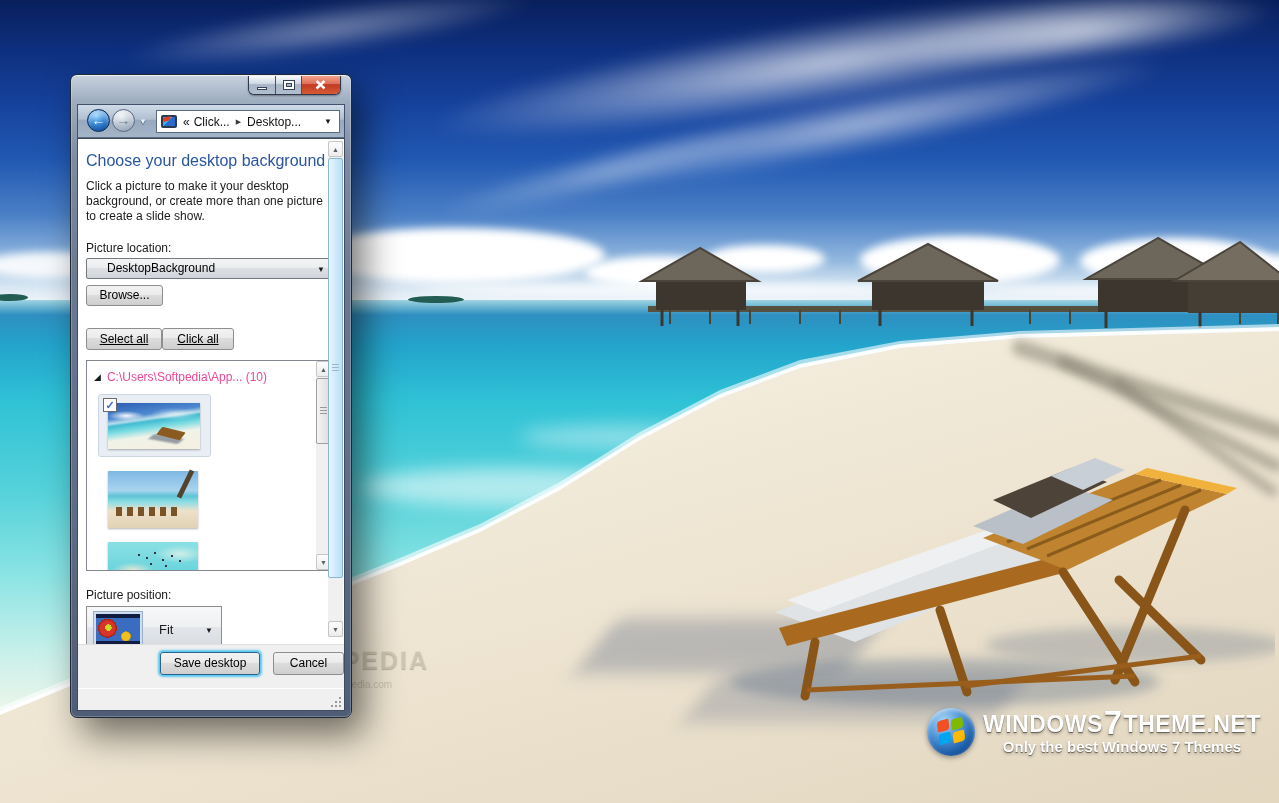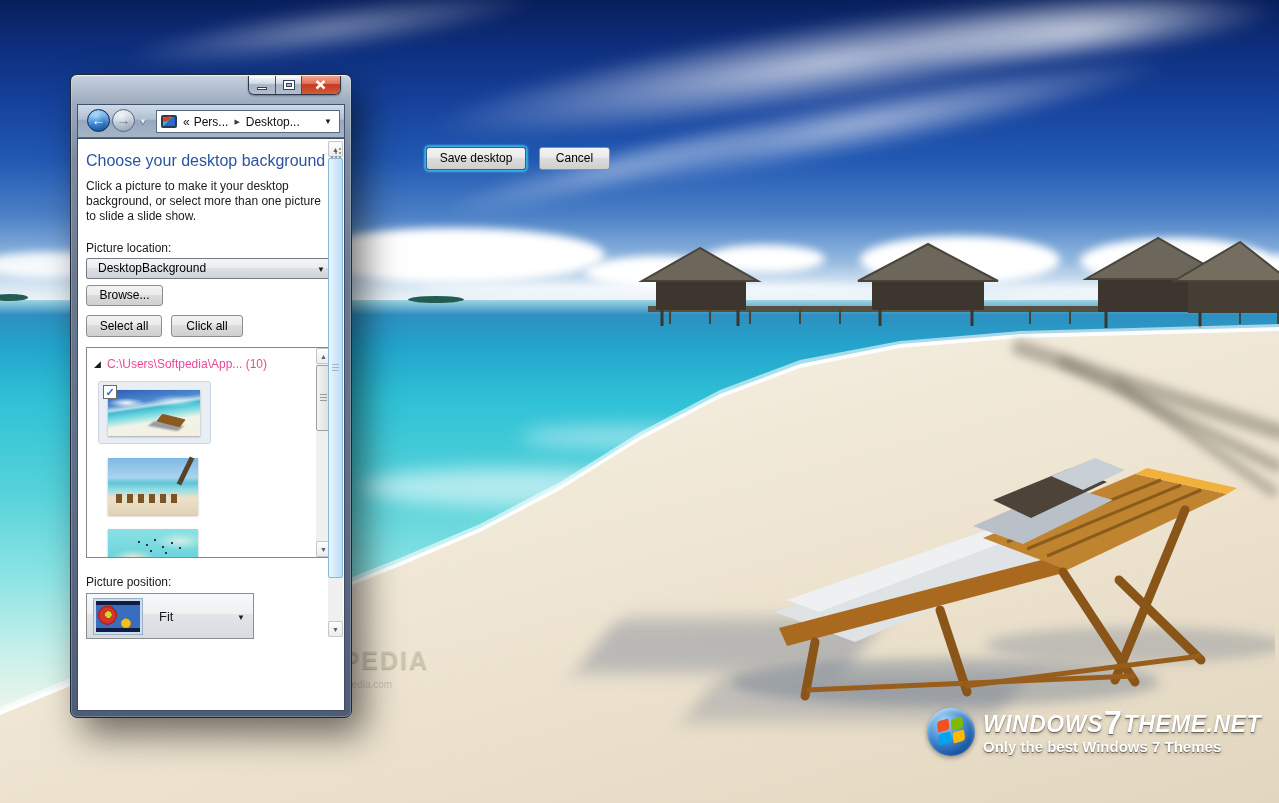--- a/index.html
+++ b/index.html
@@ -37,24 +37,24 @@
   .brand{position:absolute;right:18px;top:708px;display:flex;align-items:center;gap:8px;}
   .orb{width:48px;height:48px;border-radius:50%;position:relative;
     background:radial-gradient(circle at 35% 28%,#a6d8f8 0%,#4f94d8 38%,#1b5aa6 70%,#0a3268 100%);
     box-shadow:inset 0 2px 4px rgba(255,255,255,.6),0 2px 5px rgba(0,0,0,.35);}
   .flag{position:absolute;left:11px;top:11px;width:26px;height:24px;transform:rotate(-8deg);
     display:grid;grid-template-columns:12px 12px;grid-template-rows:11px 11px;gap:2px;}
   .flag span{border-radius:30% 8% 30% 8%/40% 10% 40% 10%;transform:skewY(-6deg);}
   .brand-text{line-height:1;}
   .brand-top{display:flex;align-items:flex-end;color:#fff;font-weight:bold;
     text-shadow:0 1px 0 rgba(90,85,75,.8),0 2px 3px rgba(90,85,75,.5);letter-spacing:.5px;}
-  .brand-top .p1,.brand-top .p3{font-size:23px;font-style:italic;}
+  .brand-top .p1,.brand-top .p3{font-size:23px;}
   .brand-top .p2{font-size:33px;line-height:.8;margin:0 1px;}
   .brand-tag{margin-top:3px;color:#fff;font-weight:bold;font-size:15px;
-    text-shadow:0 1px 0 rgba(90,85,75,.8),0 2px 3px rgba(90,85,75,.5);}
+    text-shadow:0 1px 0 rgba(90,85,75,.8),0 2px 3px rgba(90,85,75,.5);text-align:center;}
 
   
   .win{position:absolute;left:70px;top:74px;width:282px;height:644px;border-radius:7px;
     background:linear-gradient(180deg,#c9d3df 0%,#9fadc0 4%,#7d8ca1 13%,#6a7990 32%,#5d6c84 70%,#4e5d75 100%);
     border:1px solid #1f2836;
     box-shadow:12px 16px 36px rgba(0,0,0,.55),inset 0 1px 0 rgba(255,255,255,.65),inset 0 0 0 1px rgba(255,255,255,.22);}
   .titlebar{position:absolute;left:0;top:0;right:0;height:29px;}
   .caps{position:absolute;right:10px;top:1px;display:flex;border-radius:0 0 6px 6px;overflow:hidden;
     border:1px solid #30394c;border-top:none;box-shadow:0 1px 2px rgba(0,0,0,.35);}
   .cap{width:27px;height:18px;position:relative;
@@ -83,34 +83,34 @@
   .crumb-icon{width:16px;height:13px;margin:0 4px 0 4px;border:2px solid #263a54;border-radius:2px;position:relative;
     background:linear-gradient(135deg,#38b6e6 0 45%,#2a6ad0 45% 100%);flex:0 0 auto;}
   .crumb-icon::after{content:'';position:absolute;left:0;top:0;width:8px;height:4px;background:#e03c20;
     border-radius:0 0 5px 0;transform:rotate(-14deg);}
   .crumb-sep{font-size:7px;color:#3a3a3a;padding:0 4px;}
   .crumb{padding:0 2px;white-space:nowrap;}
   .crumb-spacer{flex:1;}
   .crumb-dd{font-size:8px;color:#1a1a1a;margin-right:7px;}
 
   .client{position:absolute;left:6px;right:6px;top:63px;bottom:6px;border:1px solid #3e4b61;
-    display:flex;flex-direction:row;background:#f0f0f0;}
+    display:flex;flex-direction:column;background:#f0f0f0;}
   .content{flex:1;background:#fff;position:relative;overflow:hidden;}
 
   .h1{margin:13px 0 0 8px;font-size:16px;font-weight:400;color:#2a55a0;}
   .desc{margin:9px 8px 0 8px;font-size:12px;line-height:15px;color:#1a1a1a;width:238px;}
   .lab{margin:17px 0 3px 8px;font-size:12px;color:#1a1a1a;}
   .combo{position:relative;border:1px solid #737a80;border-radius:2px;
     background:linear-gradient(180deg,#f4f5f6 0%,#ebedef 45%,#dde0e4 46%,#d0d4da 100%);}
-  .combo-loc{margin-left:8px;width:246px;height:21px;font-size:12px;line-height:19px;padding-left:11px;}
+  .combo-loc{margin-left:8px;width:246px;height:21px;font-size:12px;line-height:19px;padding-left:20px;}
   .combo .arr{position:absolute;right:6px;top:50%;transform:translateY(-50%);font-size:8px;color:#1a1a1a;}
   .btn{display:inline-block;text-align:center;font-size:12px;color:#000;border:1px solid #8e8e8e;border-radius:3px;
     background:linear-gradient(180deg,#f2f2f2 0%,#ebebeb 45%,#dddddd 46%,#cfcfcf 100%);}
   .btn-browse{margin:6px 0 0 8px;width:77px;height:21px;line-height:19px;}
-  .btn-row{margin:9px 0 0 8px;display:flex;gap:9px;}
+  .btn-row{margin:22px 0 0 8px;display:flex;text-decoration:underline;}
   .btn-sel{width:76px;height:22px;line-height:20px;}
   .btn-clr{width:72px;height:22px;line-height:20px;}
 
   .listbox{margin:10px 0 0 8px;width:246px;height:211px;border:1px solid #828790;background:#fff;
     position:relative;overflow:hidden;}
   .group-hdr{position:absolute;left:7px;top:9px;display:flex;align-items:center;gap:6px;}
   .group-tri{font-size:9px;color:#1a1a1a;line-height:1;}
   .group-txt{font-size:12px;color:#ec4899;}
   .thumb-sel{position:absolute;left:11px;top:33px;width:113px;height:63px;background:#e9eef5;
     border:1px solid #ccd6e2;border-radius:3px;}
@@ -132,21 +132,21 @@
   .t2::after{content:'';position:absolute;left:8px;bottom:12px;width:64px;height:9px;
     background:repeating-linear-gradient(90deg,#7a5426 0 6px,rgba(0,0,0,0) 6px 11px);}
   .t3{left:21px;top:181px;width:90px;height:40px;
     background:
       radial-gradient(ellipse 30px 12px at 28% 72%,#efe8d2,rgba(239,232,210,0) 70%),
       radial-gradient(ellipse 36px 13px at 80% 30%,#cfeee8,rgba(207,238,232,0) 70%),
       linear-gradient(180deg,#8ae0e4,#5fd0da);}
   .t3::after{content:'';position:absolute;left:30px;top:12px;width:2px;height:2px;background:#334;
     box-shadow:8px 3px #334,16px -2px #334,24px 5px #334,33px 1px #334,41px 6px #334,12px 9px #334,27px 11px #334;}
 
-  .poscombo{margin:4px 0 0 8px;width:168px;height:46px;position:relative;border:1px solid #8e8e8e;border-radius:0;
+  .poscombo{margin:4px 0 0 8px;width:136px;height:46px;position:relative;border:1px solid #8e8e8e;border-radius:0;
     background:linear-gradient(180deg,#f7f8f9 0%,#eef0f2 45%,#e2e5e9 46%,#d7dbe0 100%);}
   .fit-frame{position:absolute;left:6px;top:4px;width:50px;height:37px;border:1px solid #9ab0c8;
     background:#cfdeee;padding:2px;}
   .fit-img{width:100%;height:100%;position:relative;overflow:hidden;
     background:
       radial-gradient(circle 7px at 68% 72%,#f0c020 55%,#c89018 70%,rgba(0,0,0,0) 72%),
       radial-gradient(circle 4px at 28% 44%,#cadc28 80%,rgba(0,0,0,0) 85%),
       radial-gradient(circle 12px at 26% 46%,#d83428 60%,#a02018 78%,rgba(0,0,0,0) 80%),
       linear-gradient(180deg,#101c42 0 14%,#3a6cc0 14% 86%,#101c42 86% 100%);}
   .fit-label{position:absolute;left:72px;top:15px;font-size:13px;color:#1a1a1a;}
@@ -331,32 +331,32 @@
     </div>
   </div>
 
   <div class="navbar">
     <div class="orb-btn orb-back">←</div>
     <div class="orb-btn orb-fwd">→</div>
     <div class="nav-chevron">▼</div>
     <div class="crumbbar">
       <span class="crumb-icon"></span>
       <span class="crumb">«</span>
-      <span class="crumb">Pers...</span>
+      <span class="crumb">Click...</span>
       <span class="crumb-sep">▶</span>
       <span class="crumb">Desktop...</span>
       <span class="crumb-spacer"></span>
       <span class="crumb-dd">▼</span>
     </div>
   </div>
 
   <div class="client">
     <div class="content">
       <div class="h1">Choose your desktop background</div>
-      <p class="desc">Click a picture to make it your desktop background, or select more than one picture to slide a slide show.</p>
+      <p class="desc">Click a picture to make it your desktop background, or create more than one picture to create a slide show.</p>
 
       <div class="lab">Picture location:</div>
       <div class="combo combo-loc">
         <span>DesktopBackground</span>
         <span class="arr">▼</span>
       </div>
       <div class="btn btn-browse">Browse...</div>
       <div class="btn-row">
         <div class="btn btn-sel">Select all</div>
         <div class="btn btn-clr">Click all</div>

